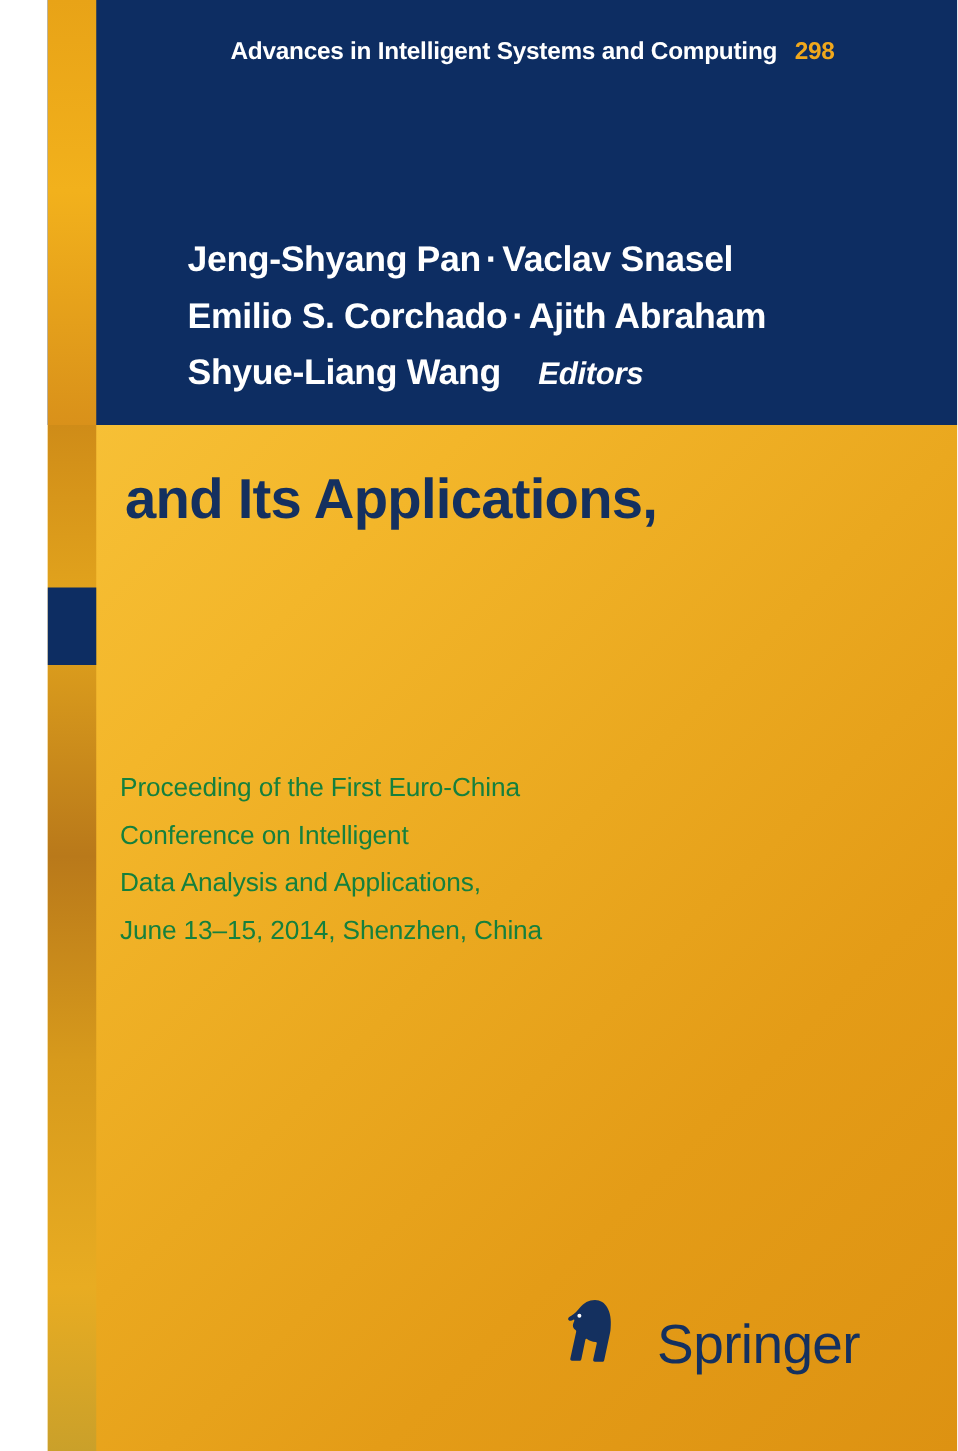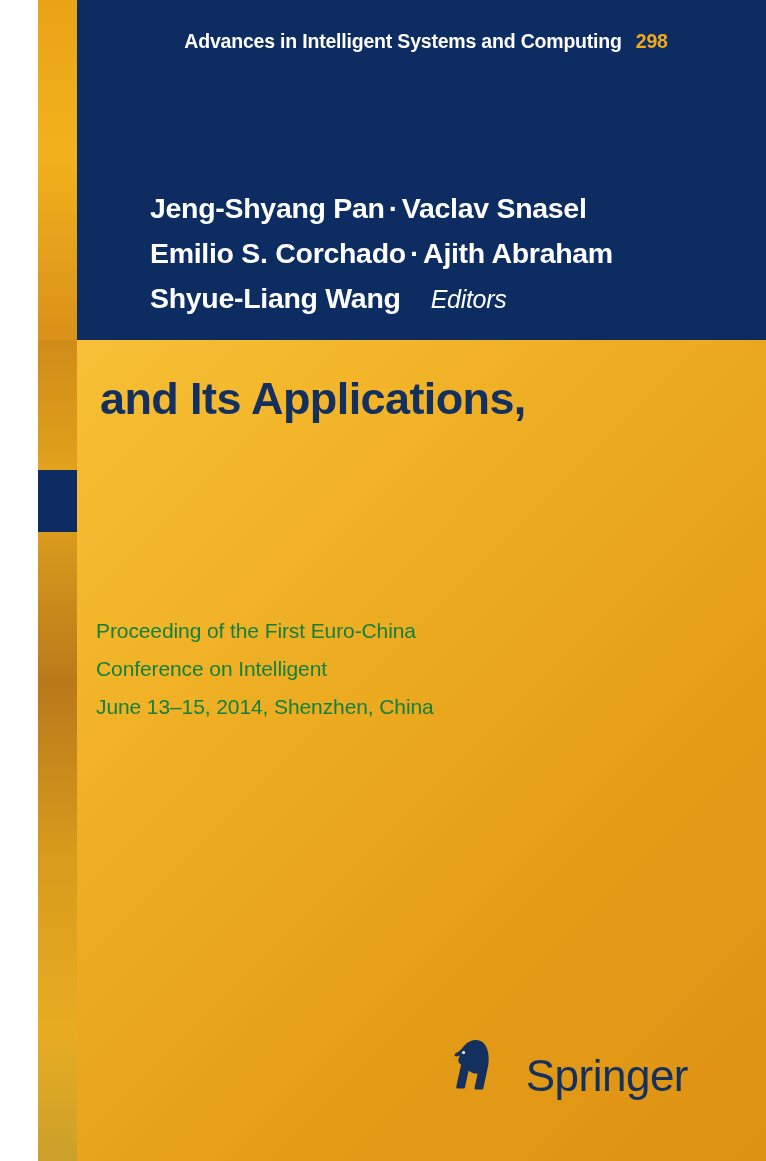--- a/index.html
+++ b/index.html
@@ -76,21 +76,21 @@
     font-weight: bold;
     line-height: 45px;
     letter-spacing: -0.3px;
     margin-left: 35px;
   }
   .editors .sep {
     font-weight: bold;
     padding: 0 4px;
   }
   .editors .role {
-    font-weight: normal;
+    font-weight: bold;
     font-style: italic;
     font-size: 25px;
     padding-left: 30px;
   }
 
   
   .gold-area {
     position: absolute;
     left: 38px;
     top: 340px;
@@ -194,20 +194,21 @@
     </div>
   </div>
 
   <div class="title">
     <div>and Its Applications,</div>
   </div>
 
   <div class="subtitle">
     <div>Proceeding of the First Euro-China</div>
     <div>Conference on Intelligent</div>
+    <div>Data Analysis and Applications,</div>
     <div>June 13–15, 2014, Shenzhen, China</div>
   </div>
 
   <div class="springer">
     <div class="springer-mark">
       <svg viewBox="0 0 56 62" width="56" height="62" aria-hidden="true">
         <g fill="#14305f">
           <path d="M30 3c-5 0-9 2.5-12 6-2.5 3-4 5-7 6.5-1.5.8-2.5 1.6-2.5 2.6 0 .9.8 1.4 1.8 1.4.9 0 1.6-.3 2.4-.8.4-.3.8-.2.8.3 0 1.2-1.2 2.6-1.2 4.4 0 1.5.8 2.6 1.9 3.4.7.5.9 1 .7 1.8l-4.6 21c-.3 1.3.2 2 1.4 2h5.6c1.1 0 1.6-.5 1.8-1.5l3.2-15.3c.2-.9.6-1.1 1.3-.6 2 1.4 4.2 2.3 6.7 2.3.9 0 1.3.4 1.1 1.3l-2.8 12.6c-.3 1.3.2 2 1.4 2h5.6c1.1 0 1.6-.5 1.8-1.5l4.6-21.5c.3-1.4.5-2.7.5-4C43.8 12 38.5 3 30 3z"></path>
           <circle cx="17.5" cy="15.5" r="1.6" fill="#ffffff"></circle>
         </g>

